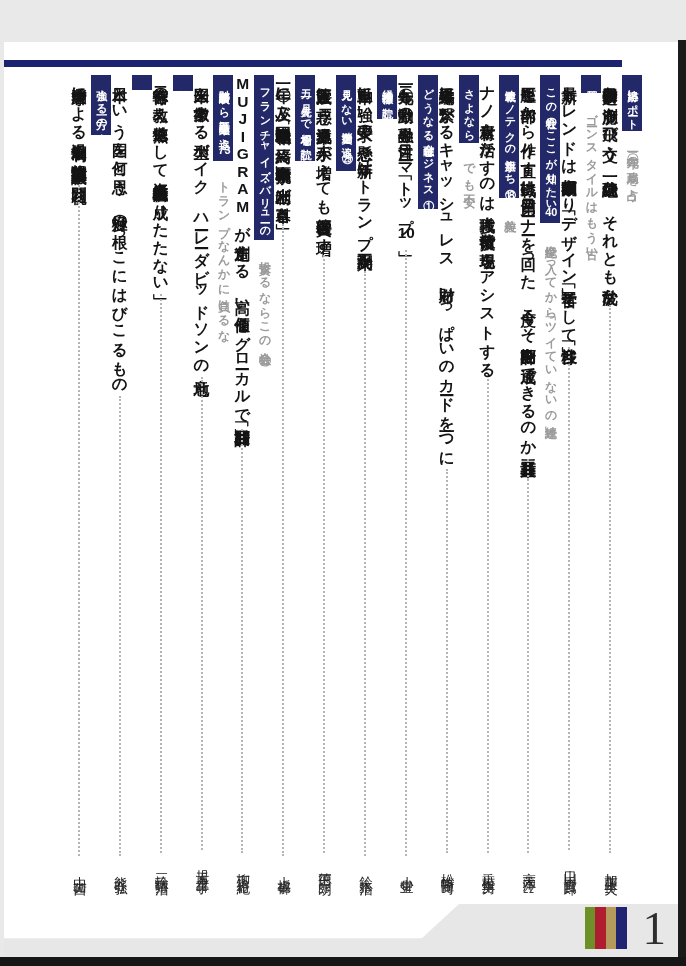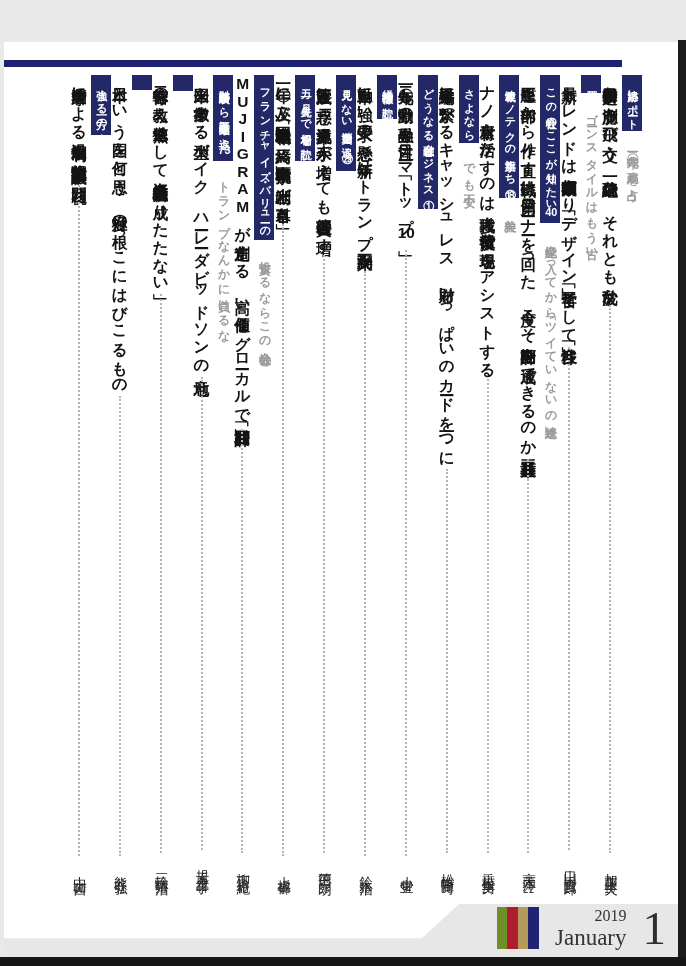--- a/index.html
+++ b/index.html
@@ -269,22 +269,18 @@
 </main>
 
   <div class="footer-band"></div>
   <div class="brand">
     <div class="logo" id="logo">
         <span style="background: rgb(111, 143, 40);"></span>
         <span style="background: rgb(176, 28, 48);"></span>
         <span style="background: rgb(180, 155, 91);"></span>
         <span style="background: rgb(31, 35, 113);"></span>
       </div>
-    <div class="date-col">
-      <span class="date-year">2019</span>
-      <span class="date-month">January</span>
-    </div>
     <span class="issue-num">1</span>
   </div>
 </div>
 
 <div class="scan-right"></div>
 <div class="scan-bottom"></div>
 
 </body></html>

